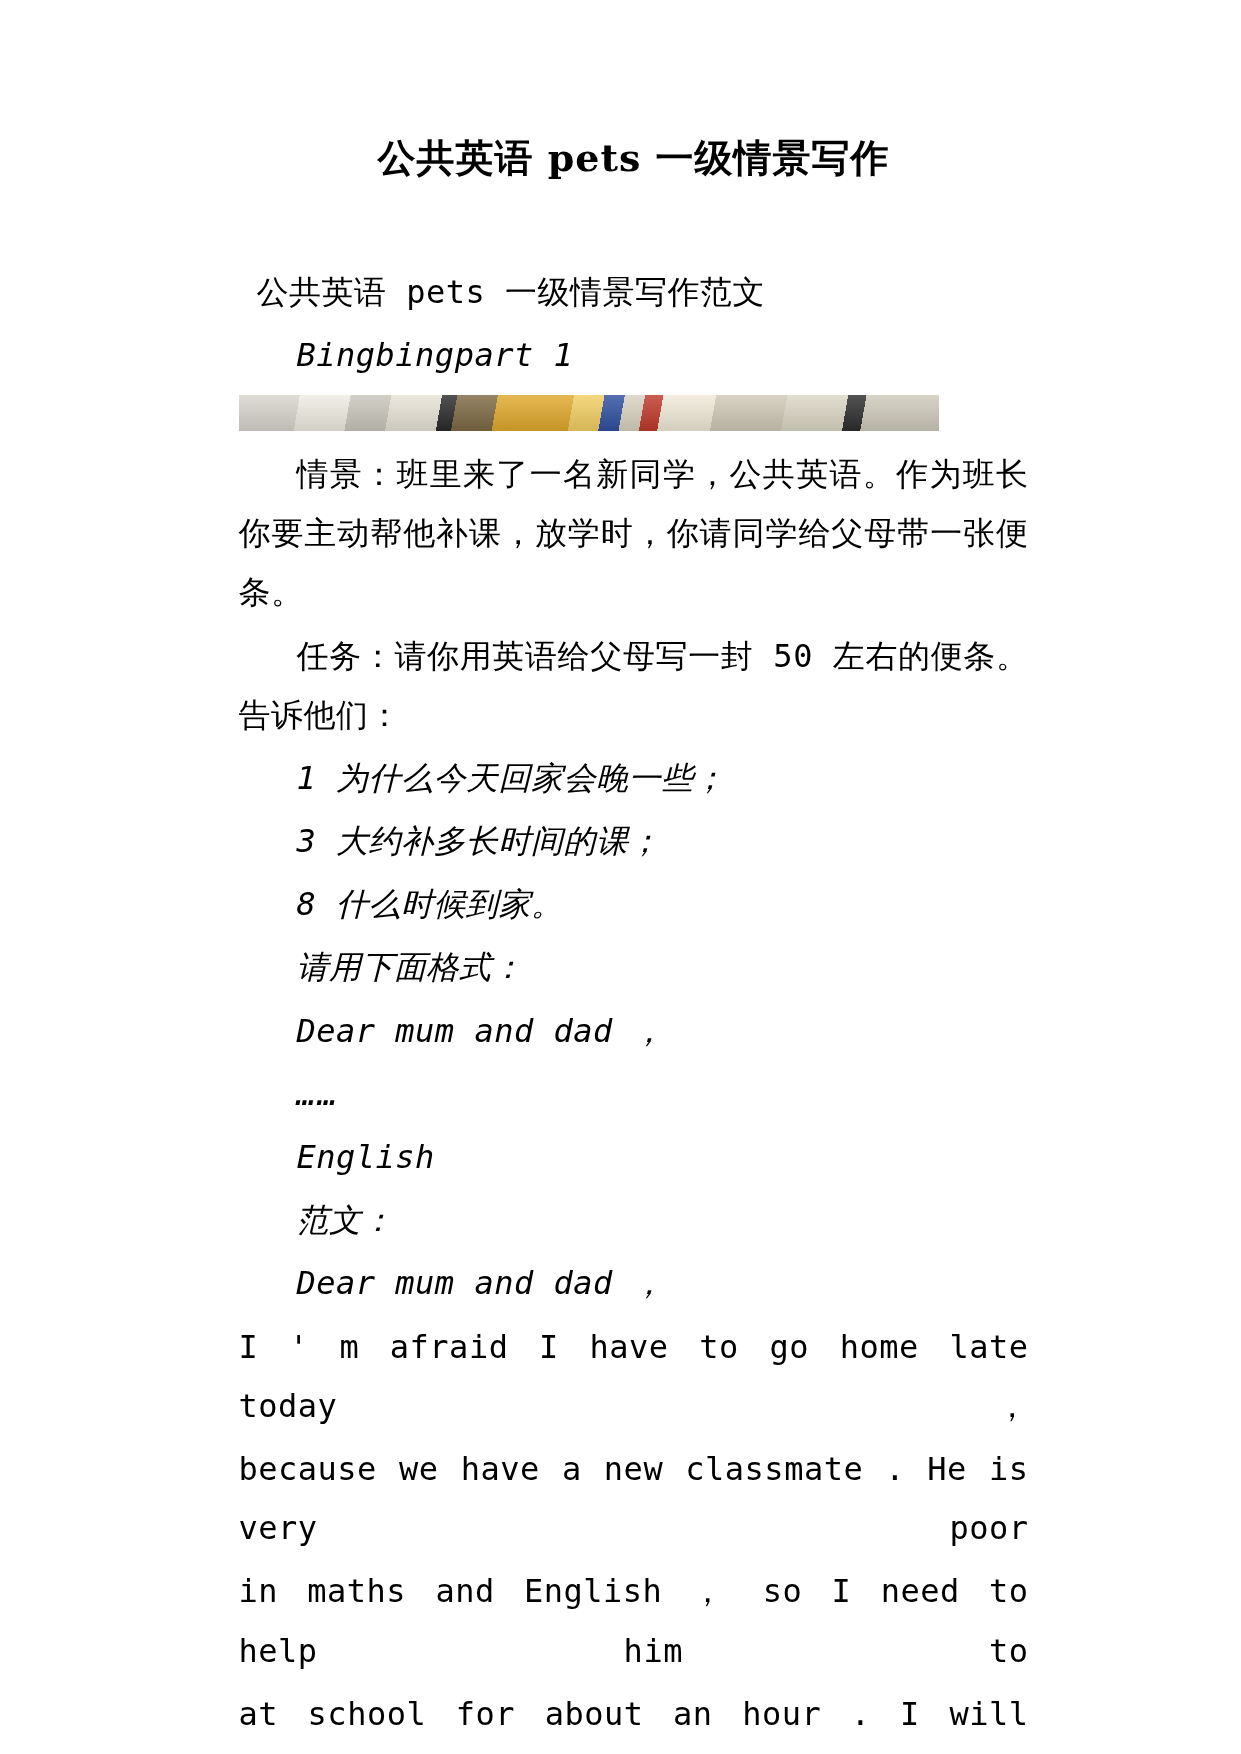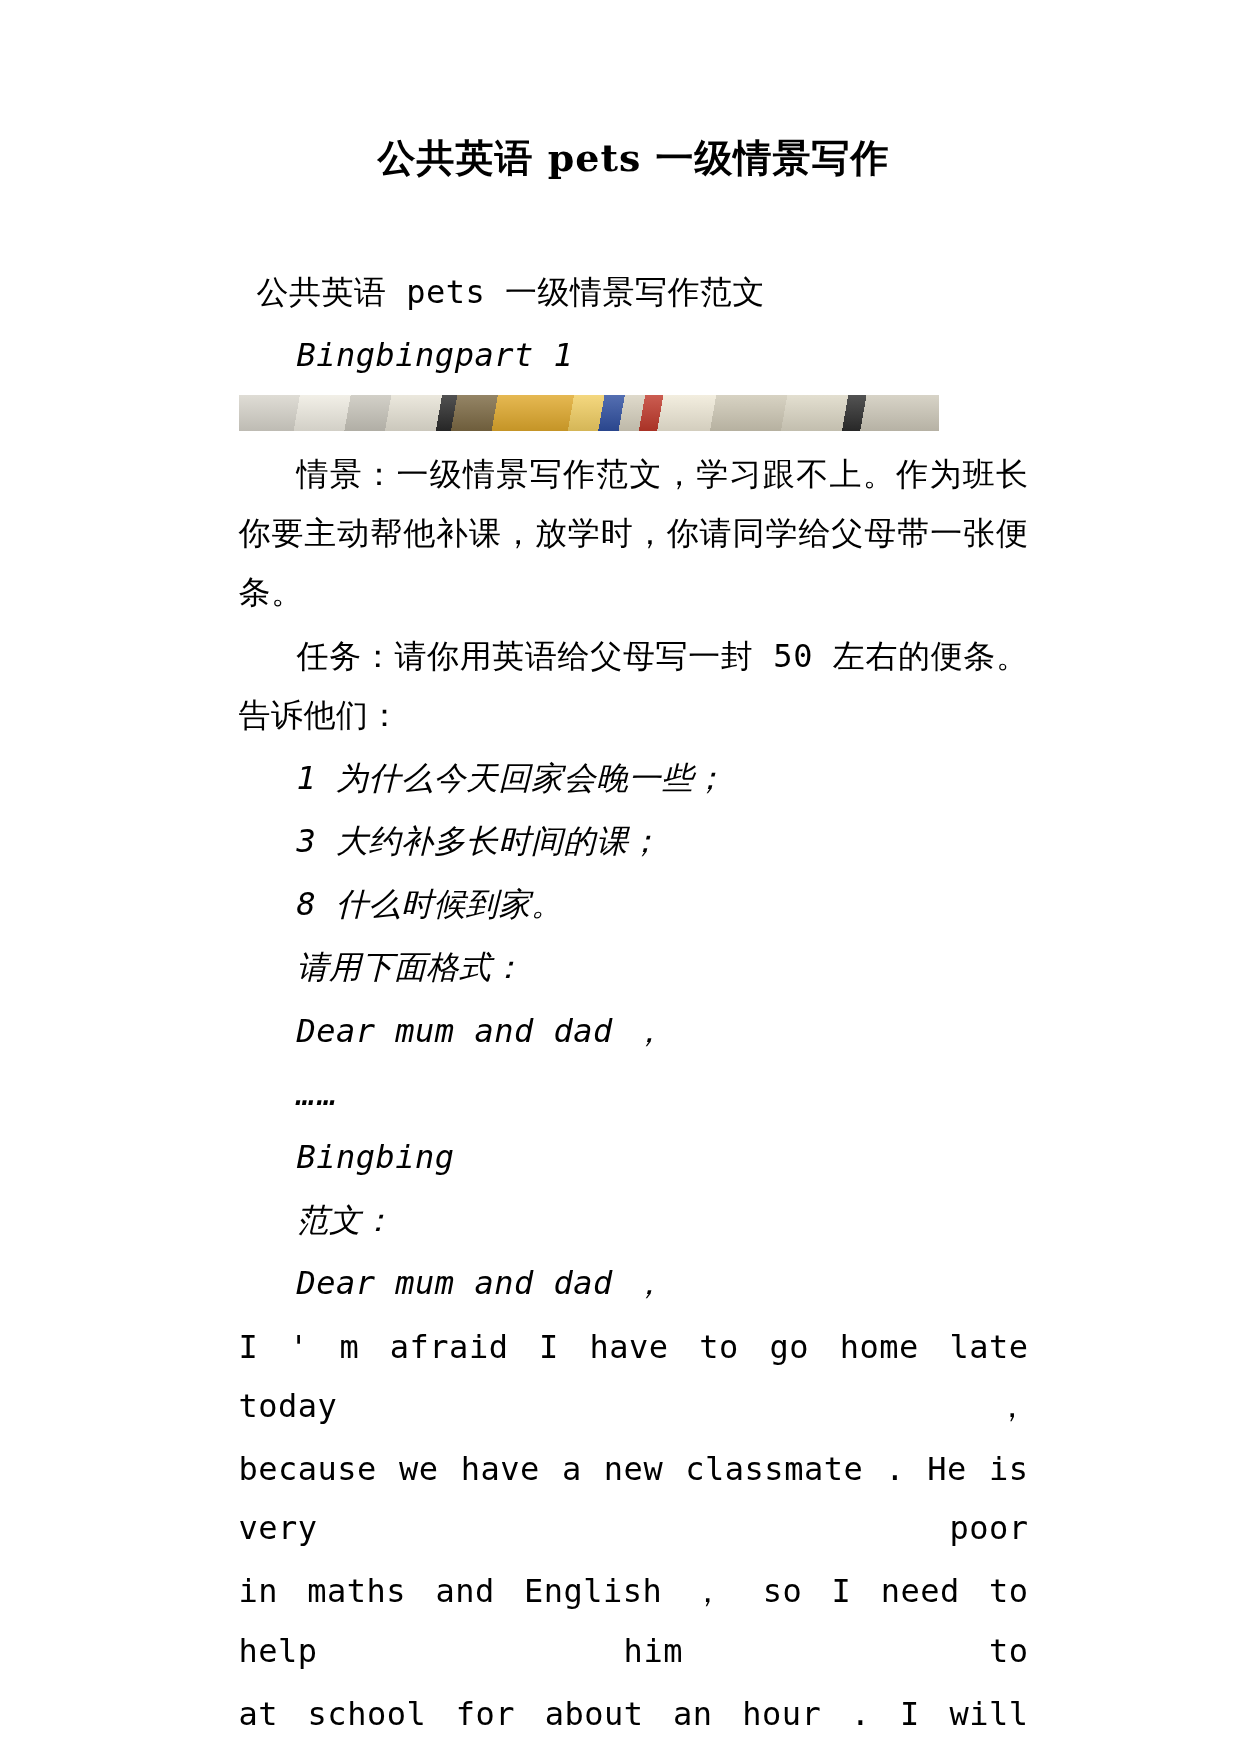--- a/index.html
+++ b/index.html
@@ -104,35 +104,35 @@
   <h1 class="title">公共英语 pets 一级情景写作</h1>
 
   <div class="body">
 
     <p class="p indent1">公共英语 pets 一级情景写作范文</p>
 
     <p class="p indent2">Bingbingpart 1</p>
 
     <div class="img-band"></div>
 
-    <p class="p indentpara">情景：一级情景写作范文，学习跟不上。作为班长你要主动帮他补课，放学时，你请同学给父母带一张便条。</p>
+    <p class="p indentpara">情景：班里来了一名新同学，公共英语。作为班长你要主动帮他补课，放学时，你请同学给父母带一张便条。</p>
 
     <p class="p indentpara">任务：请你用英语给父母写一封 50 左右的便条。告诉他们：</p>
 
     <p class="p indent2">1 为什么今天回家会晚一些；</p>
     <p class="p indent2">3 大约补多长时间的课；</p>
     <p class="p indent2">8 什么时候到家。</p>
 
     <p class="p indent2">请用下面格式：</p>
 
     <p class="p indent2 eng">Dear mum and dad ，</p>
 
     <p class="p indent2 dots">……</p>
 
-    <p class="p indent2 eng">Bingbing</p>
+    <p class="p indent2 eng">English</p>
 
     <p class="p indent2">范文：</p>
 
     <p class="p indent2 eng">Dear mum and dad ，</p>
 
     <p class="p eng justify-stretch"> I ' m afraid I have to go home late today ，</p>
     <p class="p eng justify-stretch">because we have a new classmate . He is very poor</p>
     <p class="p eng justify-stretch">in maths and English ， so I need to help him to</p>
     <p class="p eng justify-stretch">at school for about an hour . I will get home at</p>
     <p class="p eng">about six .</p>

